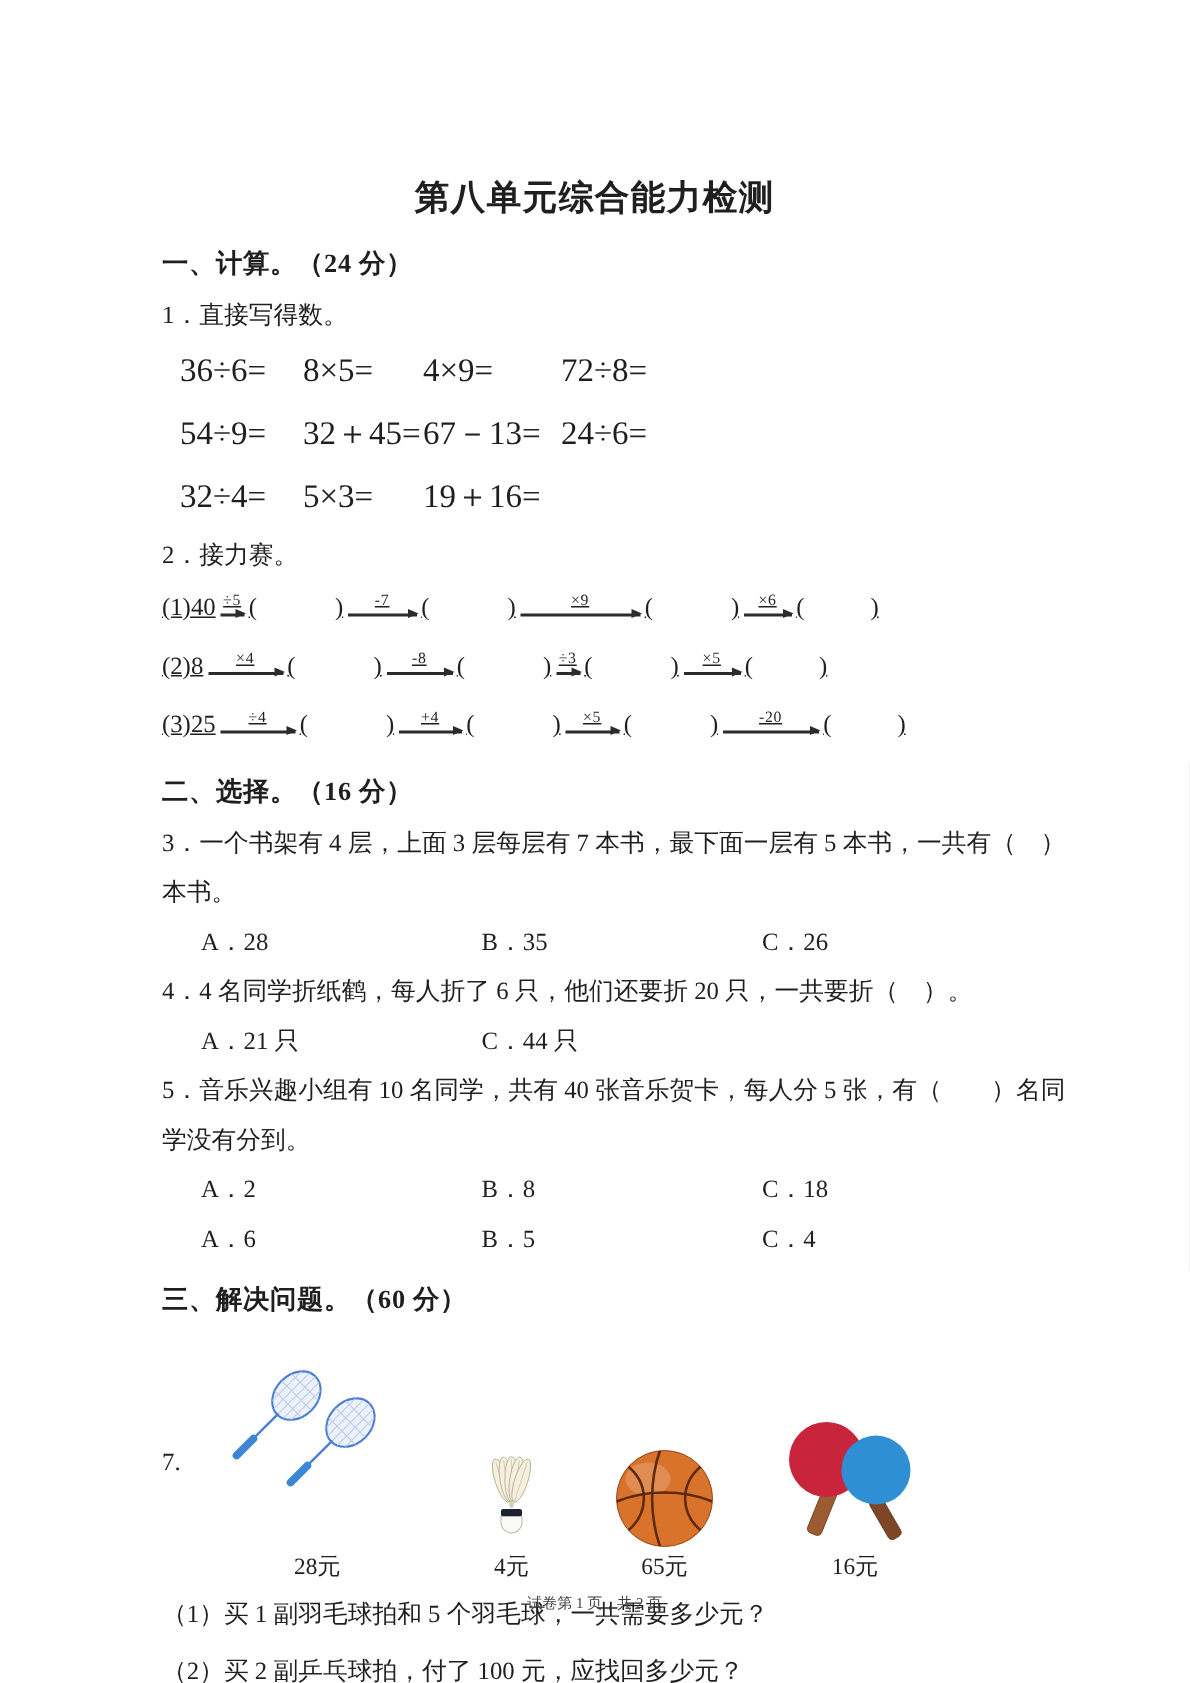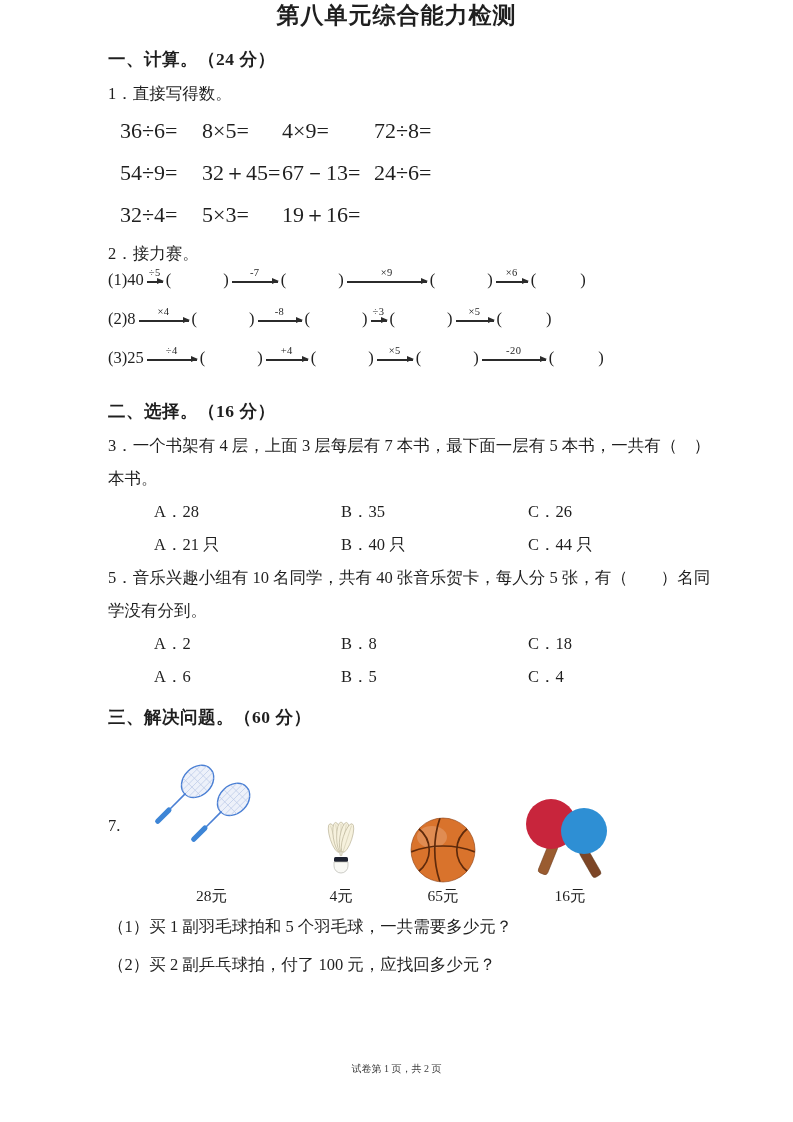--- a/index.html
+++ b/index.html
@@ -1,34 +1,34 @@
 <!DOCTYPE html>
 <html><head>
 <meta charset="utf-8">
 <style>
   html,body{margin:0;padding:0;background:#e8e8e8;}
   .page{position:relative;width:793px;height:1122px;margin:0 auto;background:#ffffff;overflow:hidden;
         font-family:"Liberation Serif","DejaVu Serif",serif;color:#1f1f1f;}
-  .title{margin:0;text-align:center;font-size:23px;font-weight:bold;letter-spacing:1px;}
+  .title{margin:0;padding-top:116px;text-align:center;font-size:23px;font-weight:bold;letter-spacing:1px;}
   .content{margin:16px 78px 0 108px;font-size:16.5px;}
   h2.sec{font-size:17.5px;font-weight:bold;margin:12px 0 6px;letter-spacing:.5px;}
   p.line{margin:0;line-height:2.0;}
   
   .calc{display:grid;grid-template-columns:82px 80px 92px auto;padding-left:12px;line-height:1.92;font-size:22px;}
   
-  .relay{display:flex;align-items:flex-start;height:39px;white-space:nowrap;font-size:16.5px;}
+  .relay{display:flex;align-items:center;height:39px;white-space:nowrap;font-size:16.5px;text-decoration:underline;}
   .arw{display:inline-flex;flex-direction:column;align-items:center;margin:0 3px;transform:translateY(-2px);}
   .arw .op{font-size:10.5px;line-height:1;margin-bottom:1px;font-style:normal;letter-spacing:.5px;}
   .arw .sh{position:relative;height:1.3px;background:#2b2b2b;width:var(--w,40px);margin-top:2px;}
   .arw .sh::after{content:"";position:absolute;right:-1px;top:-3.4px;width:0;height:0;
       border-left:7px solid #2b2b2b;border-top:3.9px solid transparent;border-bottom:3.9px solid transparent;}
   .blank .gap{display:inline-block;width:52px;}
   .blank .gap.sm{width:44px;}
   
-  .opts{display:flex;padding-left:26px;line-height:2.0;margin:0;justify-content:flex-end;}
+  .opts{display:flex;padding-left:26px;line-height:2.0;margin:0;}
   .opts .opt{width:187px;}
   
   .q7row{display:flex;align-items:center;margin:18px 0 4px;}
   .q7num{width:36px;font-size:16.5px;}
   .figs{display:flex;align-items:flex-end;}
   .fig{display:flex;flex-direction:column;align-items:center;}
   .fig .price{font-size:15.5px;margin-top:3px;line-height:1.2;}
   .fig.rackets{margin-right:40px;gap:40px;}
   .fig.shuttle{margin-right:46px;}
   .fig.basketball{margin-right:44px;}
@@ -137,23 +137,23 @@
 
     <h2 class="sec">二、选择。（16 分）</h2>
 
     <p class="line">3．一个书架有 4 层，上面 3 层每层有 7 本书，最下面一层有 5 本书，一共有（　）本书。</p>
     <p class="opts">
       <span class="opt">A．28</span>
       <span class="opt">B．35</span>
       <span class="opt">C．26</span>
     </p>
 
+    <p class="line">4．4 名同学折纸鹤，每人折了 6 只，他们还要折 20 只，一共要折（　）。</p>
     <p class="opts">
       <span class="opt">A．21 只</span>
-      <span class="opt">B．40 只</span>
       <span class="opt">C．44 只</span>
     </p>
 
     <p class="line">5．音乐兴趣小组有 10 名同学，共有 40 张音乐贺卡，每人分 5 张，有（　　）名同学没有分到。</p>
     <p class="opts">
       <span class="opt">A．2</span>
       <span class="opt">B．8</span>
       <span class="opt">C．18</span>
     </p>
 

